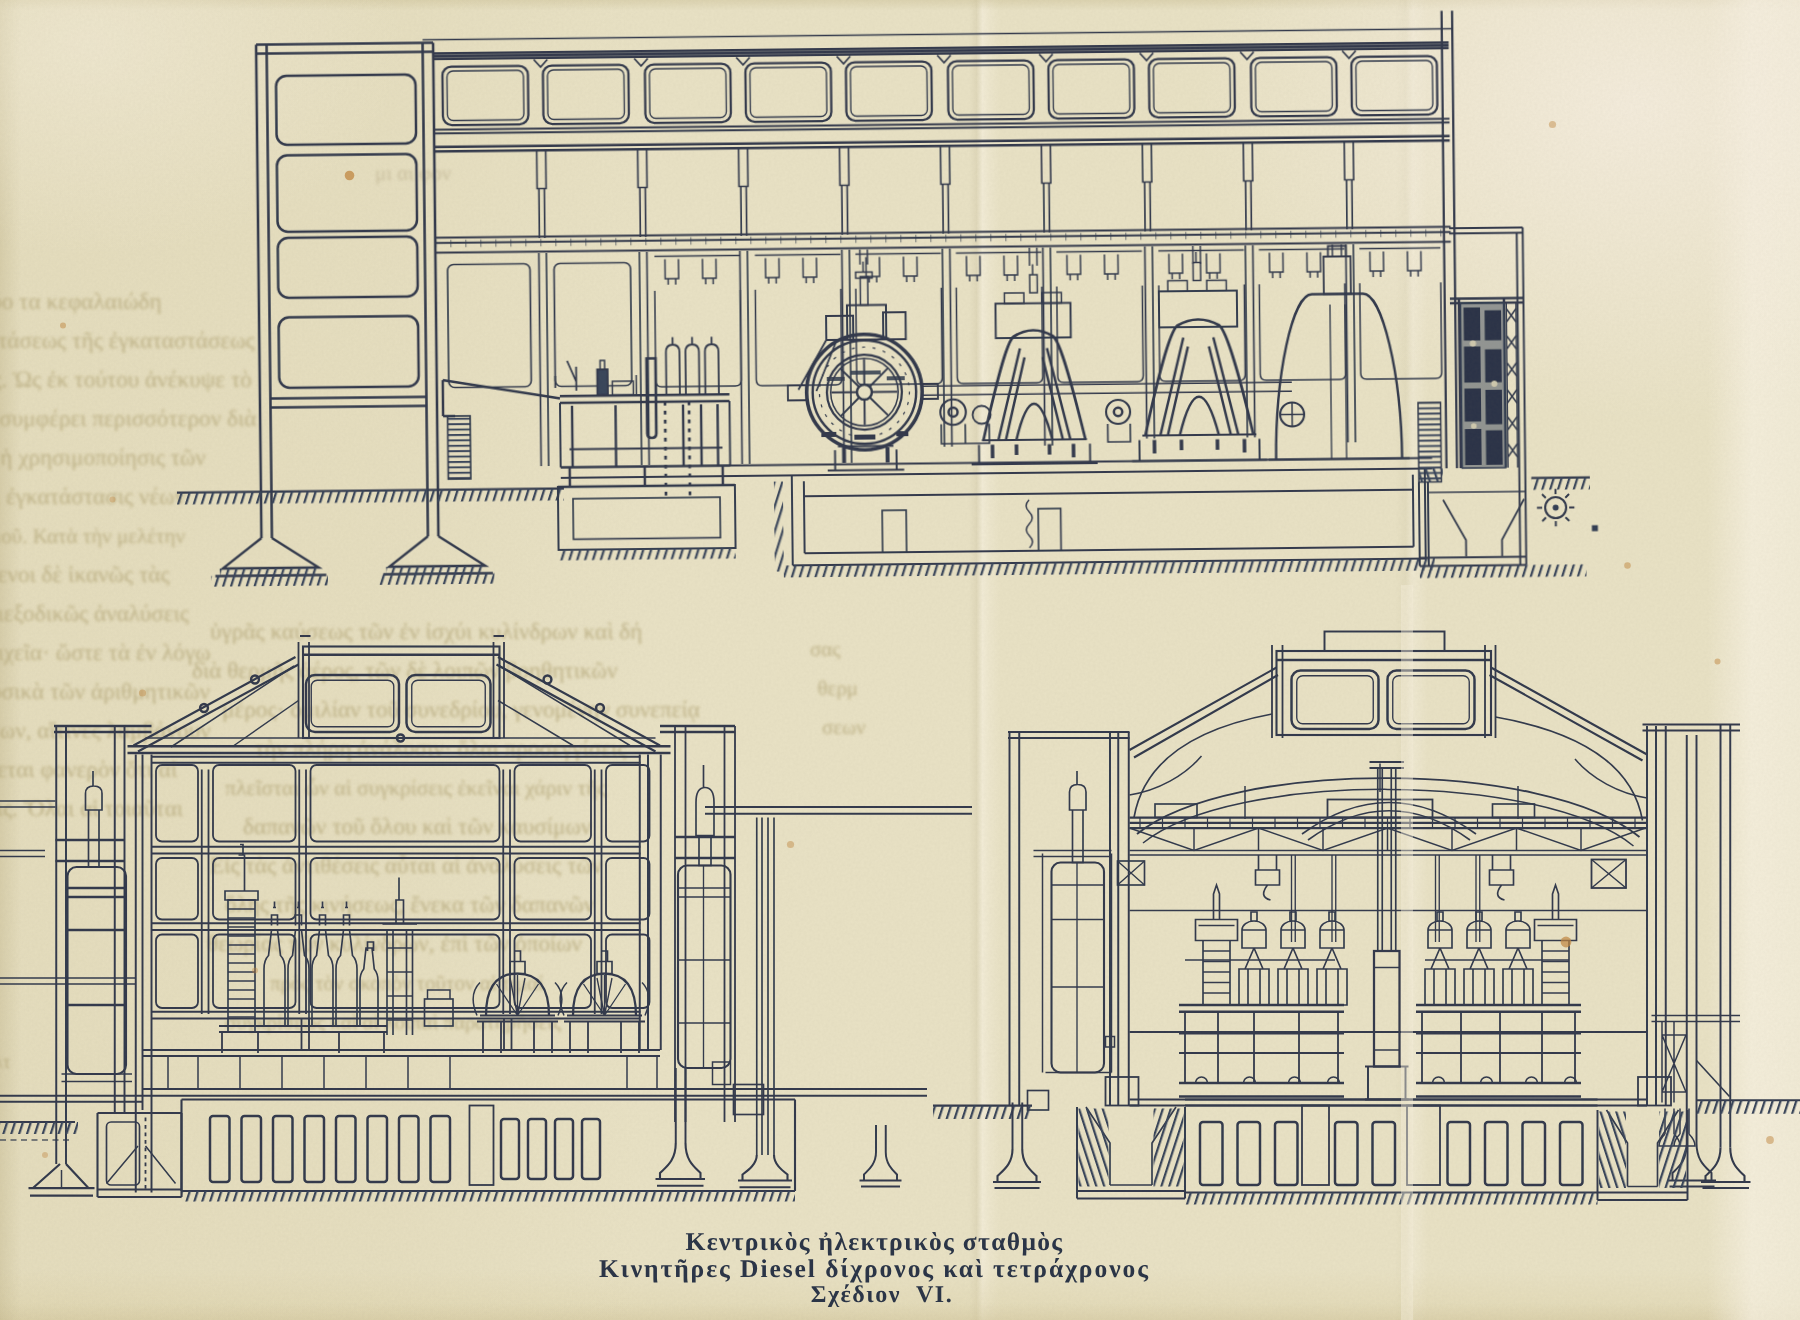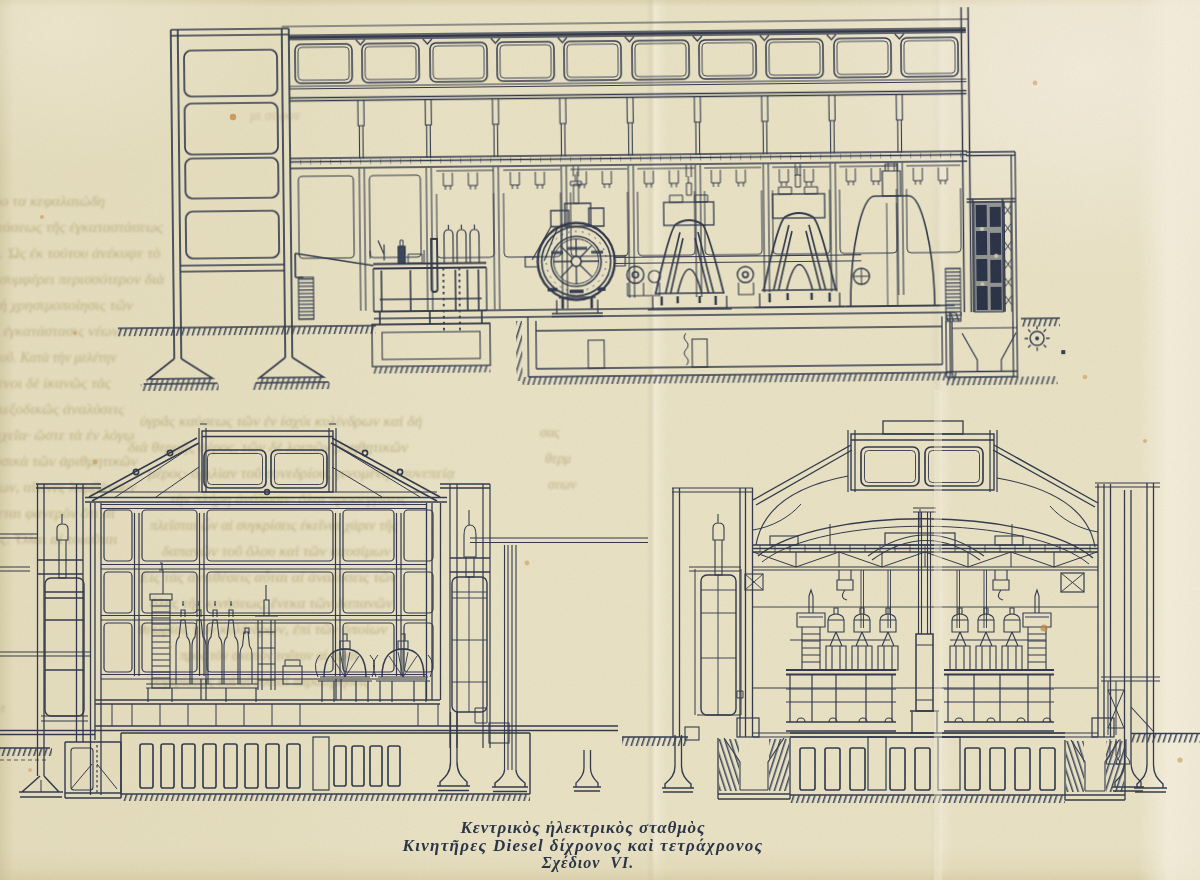--- a/index.html
+++ b/index.html
@@ -8,21 +8,21 @@
  radial-gradient(ellipse 420px 300px at 1090px 70px, rgba(246,238,224,.85) 0%, rgba(246,238,224,0) 70%),
  radial-gradient(ellipse 300px 200px at 60px 30px, rgba(243,236,216,.6) 0%, rgba(243,236,216,0) 70%),
  linear-gradient(90deg, rgba(190,178,135,.35) 0px, rgba(190,178,135,0) 14px),
  linear-gradient(90deg, rgba(205,192,145,.14) 0px, rgba(205,192,145,.10) 260px, rgba(205,192,145,0) 430px),
  linear-gradient(90deg, rgba(255,252,240,0) 1138px, rgba(248,242,226,.75) 1168px, rgba(244,238,220,.75) 1200px),
  linear-gradient(0deg, rgba(197,183,136,.30) 0px, rgba(197,183,136,0) 12px),
  linear-gradient(180deg, rgba(196,184,138,.35) 0px, rgba(196,184,138,0) 7px),
  linear-gradient(0deg, rgba(222,211,170,.35) 14px, rgba(222,211,170,0) 34px),
  linear-gradient(90deg, rgba(120,108,66,0) 646px, rgba(120,108,66,.08) 651px, rgba(250,244,228,.55) 655px, rgba(250,244,228,.25) 660px, rgba(250,244,228,0) 667px),
  linear-gradient(90deg, rgba(120,108,66,0) 930px, rgba(120,108,66,.05) 937px, rgba(248,242,226,.4) 942px, rgba(248,242,226,0) 952px),
- #e9e2c5; font-style: italic;}
+ #e9e2c5;}
 svg{position:absolute;left:0;top:0}
 .cap{font-family:"Liberation Serif",serif;font-weight:bold;fill:#2b3547}
 .bl{font-family:"Liberation Serif",serif;fill:#b3a677}
 </style>
 </head>
 <body>
 <div class="page">
 <svg width="1200" height="880" viewBox="0 0 1200 880">
 <defs>
 <pattern id="ht" width="5" height="10" patternUnits="userSpaceOnUse" patternTransform="rotate(18)">

